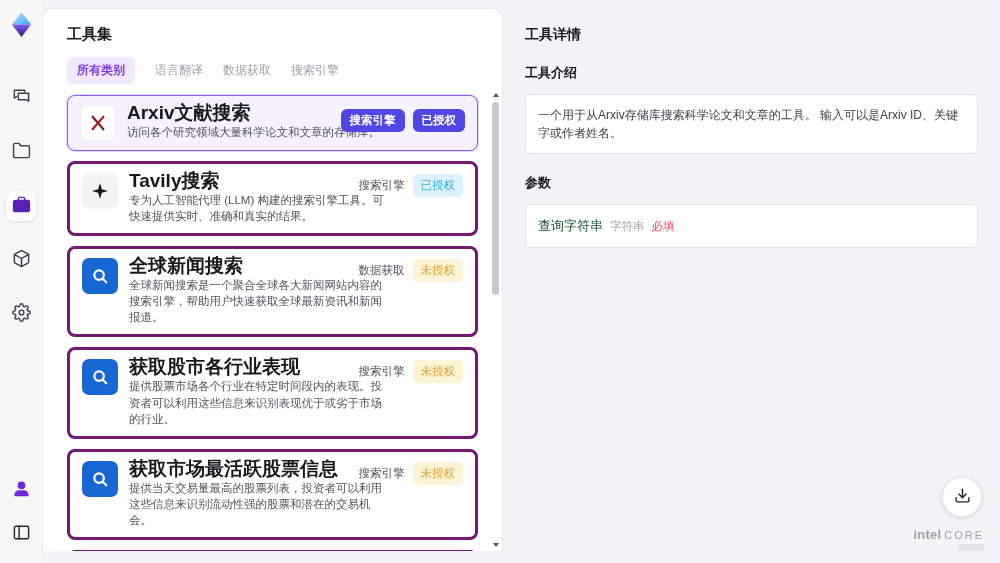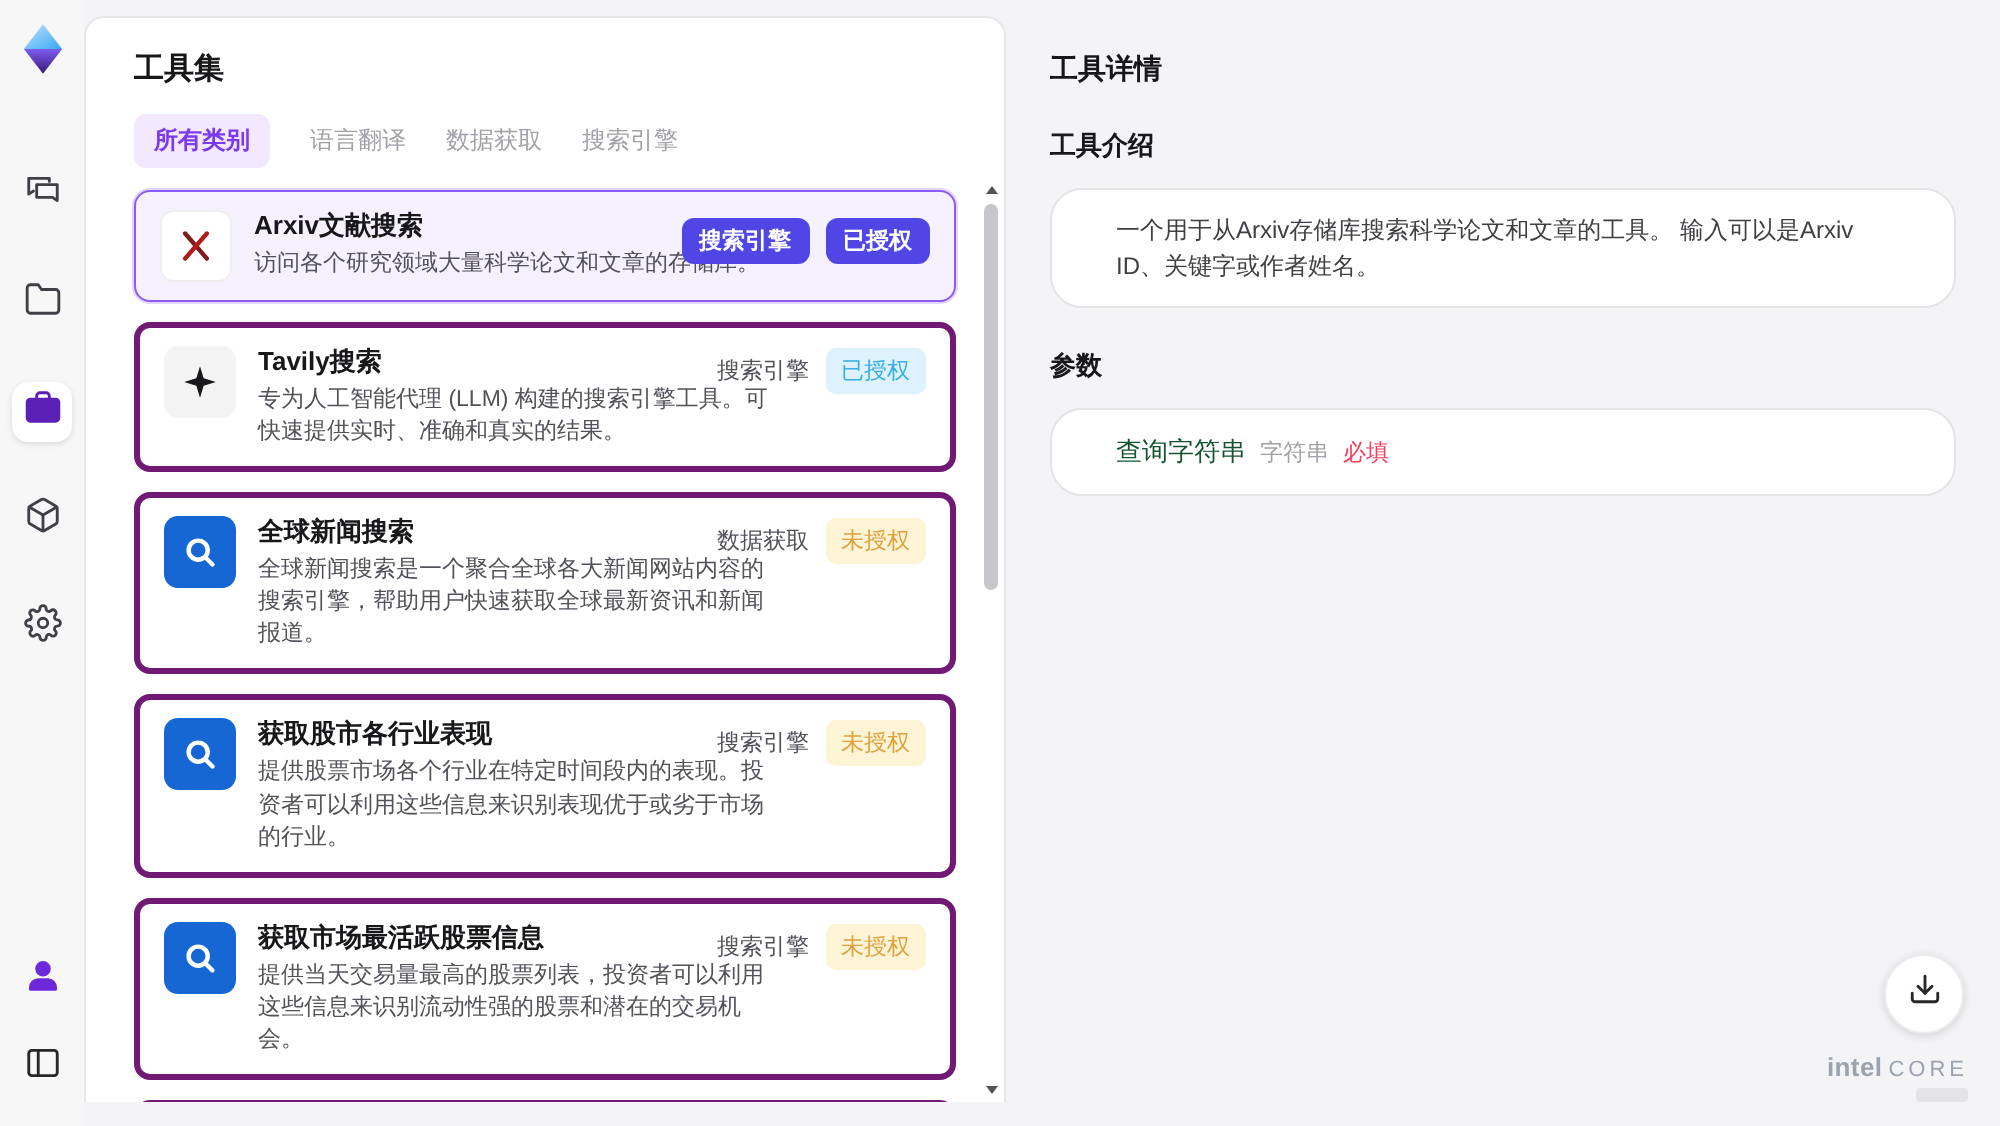--- a/index.html
+++ b/index.html
@@ -46,21 +46,21 @@
   }
   .tool-card.selected { border:1px solid #8b5cf6; background:#f6f1fe; box-shadow:0 0 0 1px rgba(139,92,246,.25); }
   .tool-icon {
     flex:none; width:36px; height:36px; border-radius:7px;
     display:flex; align-items:center; justify-content:center;
   }
   .tool-icon.arxiv { background:#ffffff; border:1px solid #efeff2; }
   .tool-icon.star  { background:#f4f4f5; }
   .tool-icon.blue  { background:#1667d3; }
   .tool-icon.news  { background:#f4f4f5; }
-  .tool-title { font-size:13px; font-weight:700; line-height:16px; }
+  .tool-title { font-size:19px; font-weight:700; line-height:16px; }
   .tool-desc  { font-size:11.5px; color:#52525b; line-height:1.4; margin-top:3px; max-width:258px; }
   .tool-badges { position:absolute; top:10px; right:12px; display:flex; gap:8px; align-items:center; }
   .tool-card.selected .tool-badges { top:13px; }
   .badge { font-size:11.5px; white-space:nowrap; }
   .badge.solid  { background:#4f46e5; color:#fff; font-weight:700; padding:4px 9px; border-radius:6px; }
   .badge.plain  { color:#52525b; }
   .badge.blue   { background:#ddf2fc; color:#38aee3; padding:4px 8px; border-radius:5px; }
   .badge.yellow { background:#fcf4d4; color:#dfa23f; padding:4px 8px; border-radius:5px; }
 
   
@@ -71,22 +71,22 @@
   .sb-thumb { position:absolute; left:1px; top:9px; width:7px; height:193px; background:#c6c6cb; border-radius:4px; }
 
   
   .detail {
     position:absolute; left:503px; right:0; top:0; bottom:0;
     padding:26px 22px 0 22px;
   }
   .detail h2 { font-size:14px; font-weight:700; }
   .detail h3 { font-size:13px; font-weight:700; margin-top:20px; }
   .detail-box {
-    margin-top:12px; background:#fff; border:1px solid #e4e4e7; border-radius:16px;
-    padding:11px 32px; font-size:12px; color:#3f3f46; line-height:1.5;
+    margin-top:12px; background:#fff; border:1px solid #e4e4e7; border-radius:4px;
+    padding:11px 12px; font-size:12px; color:#3f3f46; line-height:1.5;
   }
   .param-head { display:flex; align-items:baseline; gap:7px; }
   .param-name { font-size:13px; font-weight:400; color:#14532d; }
   .param-type { font-size:11.5px; color:#a1a1aa; }
   .param-req  { font-size:11.5px; color:#f43f5e; }
   .param-desc { margin-top:8px; font-size:12px; color:#3f3f46; }
 
   
   .fab {
     position:absolute; right:18px; bottom:46px; width:40px; height:40px; border-radius:50%;

